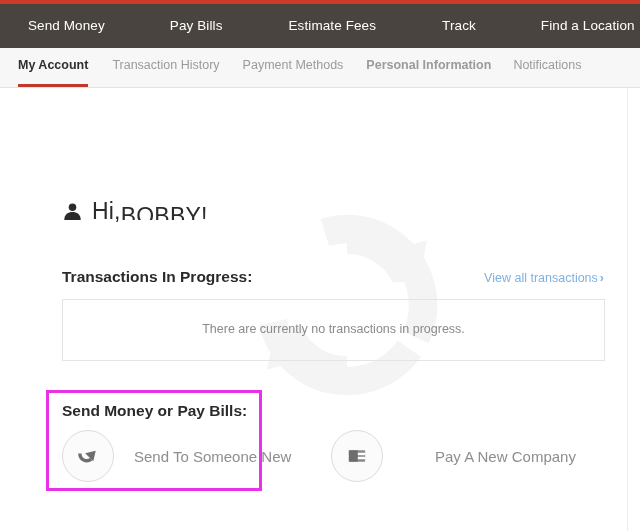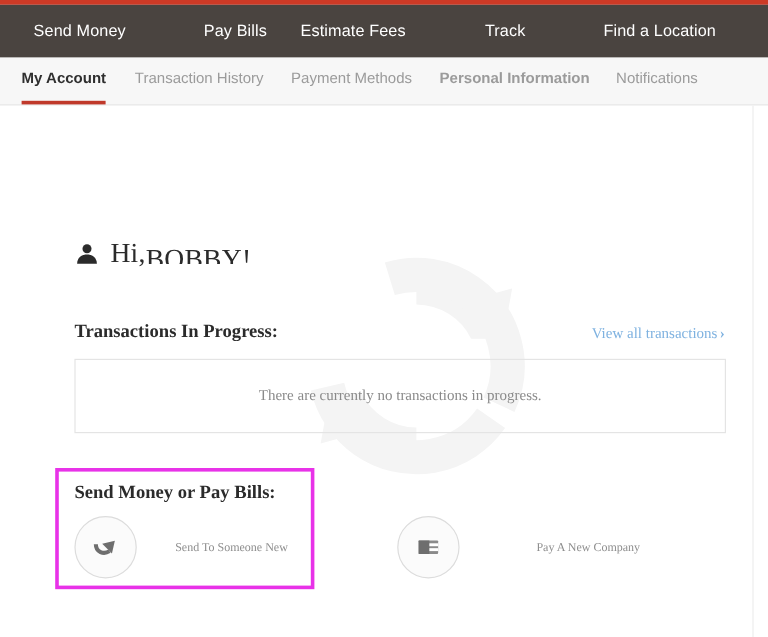--- a/index.html
+++ b/index.html
@@ -37,21 +37,21 @@
   .mainnav-item {
     color: #ffffff;
     font-size: 13.5px;
     white-space: nowrap;
     padding: 0 0;
     line-height: 44px;
     letter-spacing: 0.1px;
   }
   .mn-0 { margin-left: 28px; }
   .mn-1 { margin-left: 37px; }
-  .mn-2 { }
+  .mn-2 { margin-left: 38px; }
   .mn-3 { margin-left: 38px; }
   .mn-4 { margin-left: 37px; }
   .mn-5 { margin-left: 38px; }
 
   
   .subnav {
     height: 40px;
     background: #f7f7f7;
     border-bottom: 1px solid #e3e3e3;
     display: flex;
@@ -85,21 +85,20 @@
   .tb-3 { margin-left: 23px; font-weight: bold; }
   .tb-4 { margin-left: 22px; }
 
   
   .content-wrap {
     position: relative;
     width: 100%;
     height: 443px;
     background: #ffffff;
     overflow: hidden;
-    font-family: Liberation Serif, serif;
   }
   .page-edge {
     position: absolute;
     top: 0;
     bottom: 0;
     left: 627px;
     width: 1px;
     background: #ededed;
   }
 
@@ -230,22 +229,22 @@
     height: 52px;
     border-radius: 50%;
     border: 1px solid #dcdcdc;
     background: #fbfbfb;
     display: flex;
     align-items: center;
     justify-content: center;
     flex: 0 0 auto;
   }
   .action-label {
-    margin-left: 32px;
-    font-size: 10px;
+    margin-left: 20px;
+    font-size: 15px;
     color: #8e8e8e;
     white-space: nowrap;
   }
 </style>
 </head>
 <body>
 
 <div class="accent-strip"></div>
 
 <nav class="mainnav">

